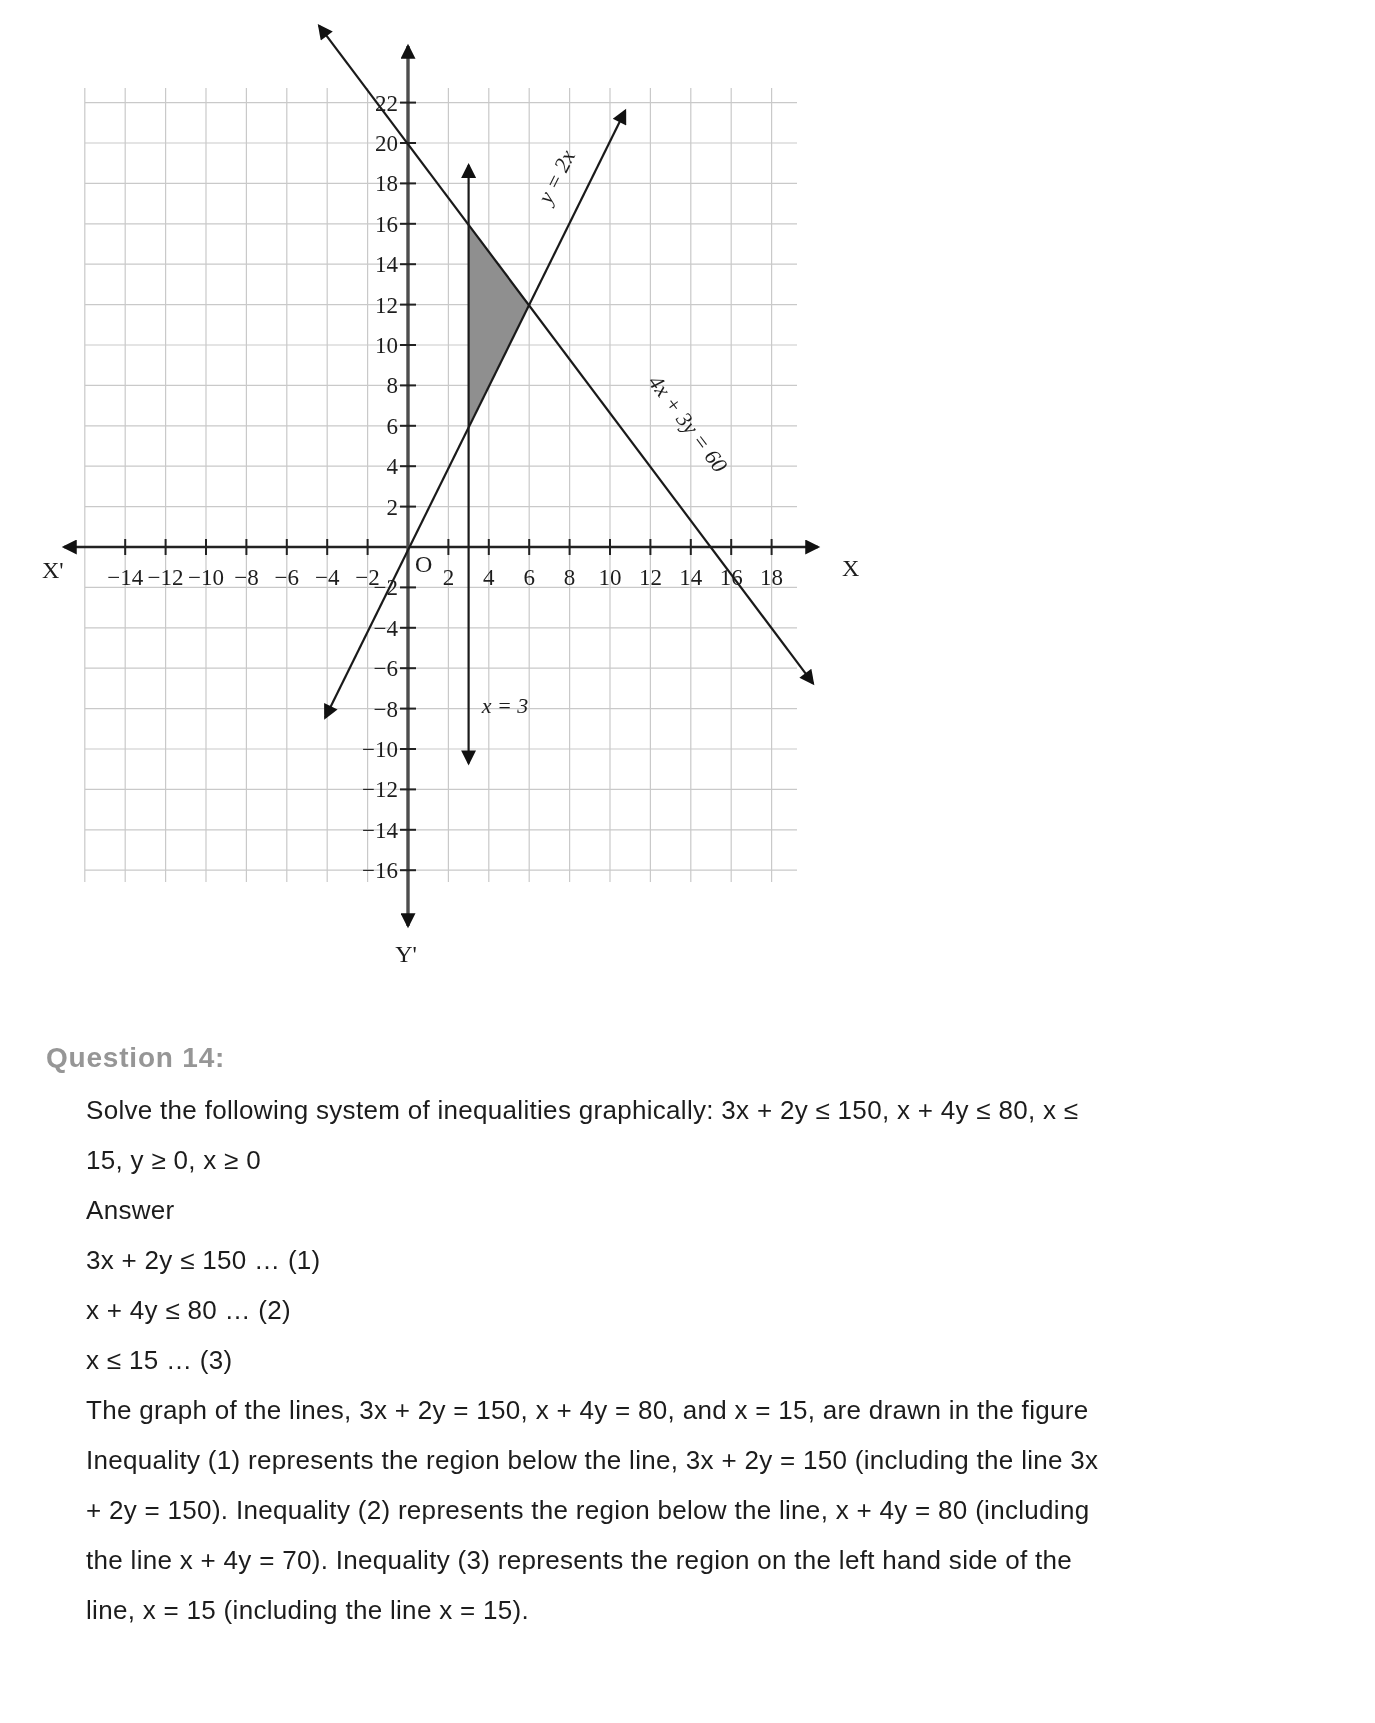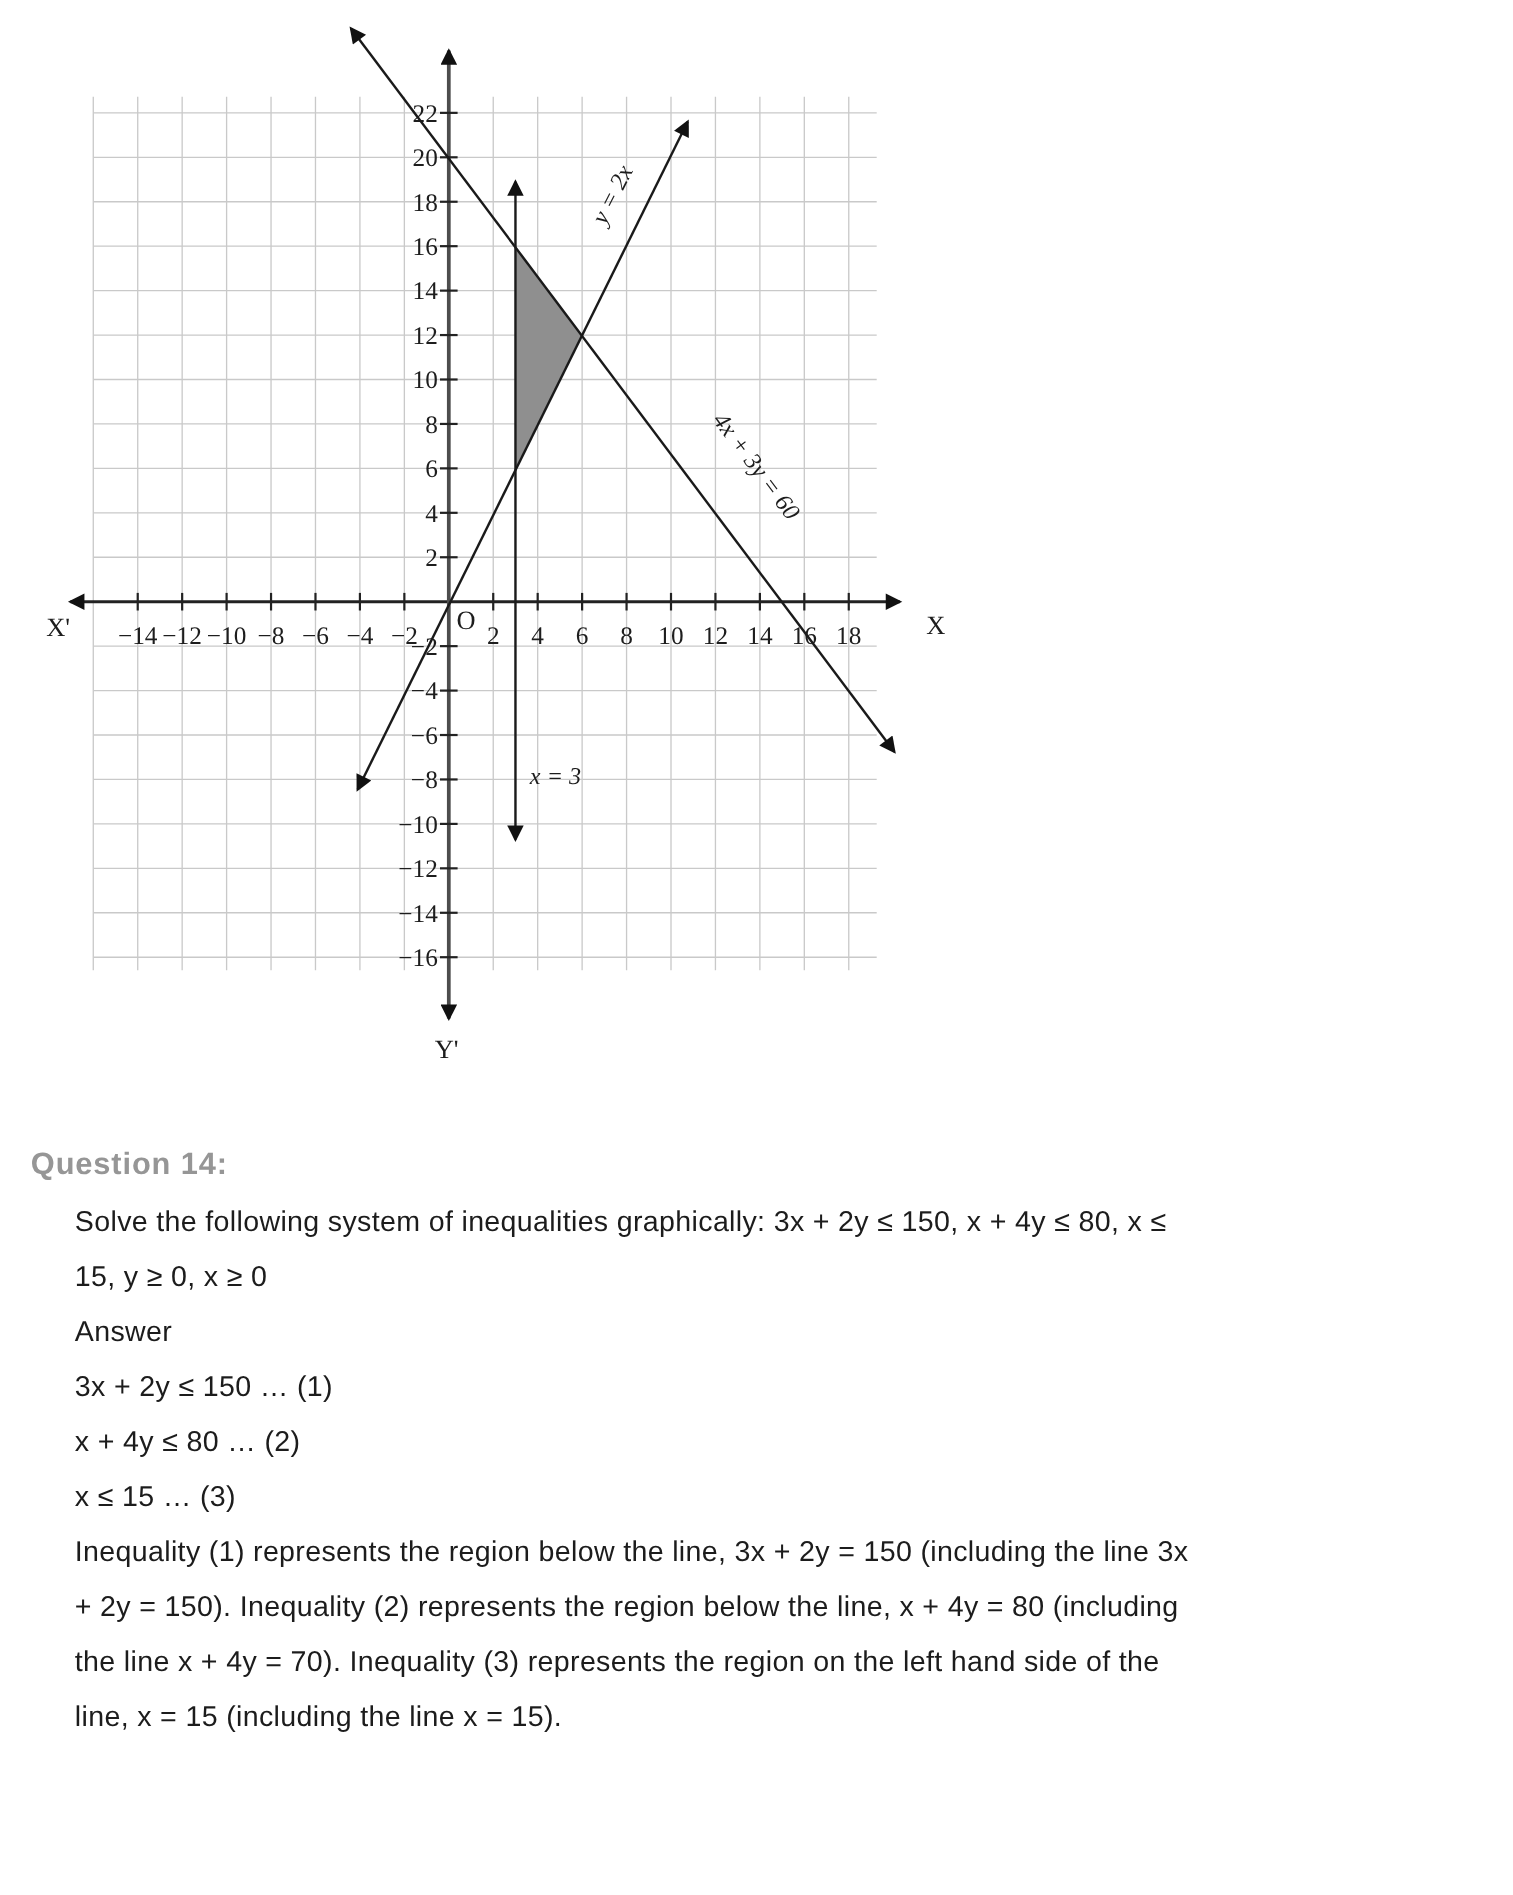--- a/index.html
+++ b/index.html
@@ -9,21 +9,21 @@
   svg.graph{display:block;width:880px;height:985px;}
   svg.graph text{font-family:"Liberation Serif",serif;fill:#1d1d1d;}
   .gridline{stroke:#c9c9c9;stroke-width:1.2;}
   .axis{stroke:#222;stroke-width:2.6;fill:none;}
   .yaxis{stroke:#4d4d4d;stroke-width:3.4;}
   .plotline{stroke:#1a1a1a;stroke-width:2.2;fill:none;}
   .tick{stroke:#222;stroke-width:2;}
   .ticklab{font-size:23px;}
   .axlab{font-size:24px;}
   .linelab{font-size:22px;font-style:italic;}
-  .content{position:absolute;left:28px;top:1040px;width:1310px;}
+  .content{position:absolute;left:46px;top:1040px;width:1310px;}
   .qheading{margin:0 0 9px 0;font-size:28px;line-height:36px;font-weight:bold;
             color:#969696;letter-spacing:0.8px;}
   .tline{font-size:26px;line-height:50px;letter-spacing:0.3px;white-space:nowrap;margin-left:40px;}
   .site-link{position:absolute;top:1756px;right:106px;font-size:20px;font-weight:bold;
              color:#0d0dee;text-decoration:underline;letter-spacing:0.2px;}
 </style>
 </head>
 <body>
 
 <div class="page">
@@ -174,20 +174,21 @@
   </div>
 
   <div class="content">
     <h2 class="qheading">Question 14:</h2>
     <div class="tline">Solve the following system of inequalities graphically: 3x + 2y ≤ 150, x + 4y ≤ 80, x ≤</div>
     <div class="tline">15, y ≥ 0, x ≥ 0</div>
     <div class="tline">Answer</div>
     <div class="tline">3x + 2y ≤ 150 … (1)</div>
     <div class="tline">x + 4y ≤ 80 … (2)</div>
     <div class="tline">x ≤ 15 … (3)</div>
+    <div class="tline">The graph of the lines, 3x + 2y = 150, x + 4y = 80, and x = 15, are drawn in the figure</div>
     <div class="tline">Inequality (1) represents the region below the line, 3x + 2y = 150 (including the line 3x</div>
     <div class="tline">+ 2y = 150). Inequality (2) represents the region below the line, x + 4y = 80 (including</div>
     <div class="tline">the line x + 4y = 70). Inequality (3) represents the region on the left hand side of the</div>
     <div class="tline">line, x = 15 (including the line x = 15).</div>
   </div>
 
   <a class="site-link" href="#">www.vidyakul.com</a>
 
 </div>
 

